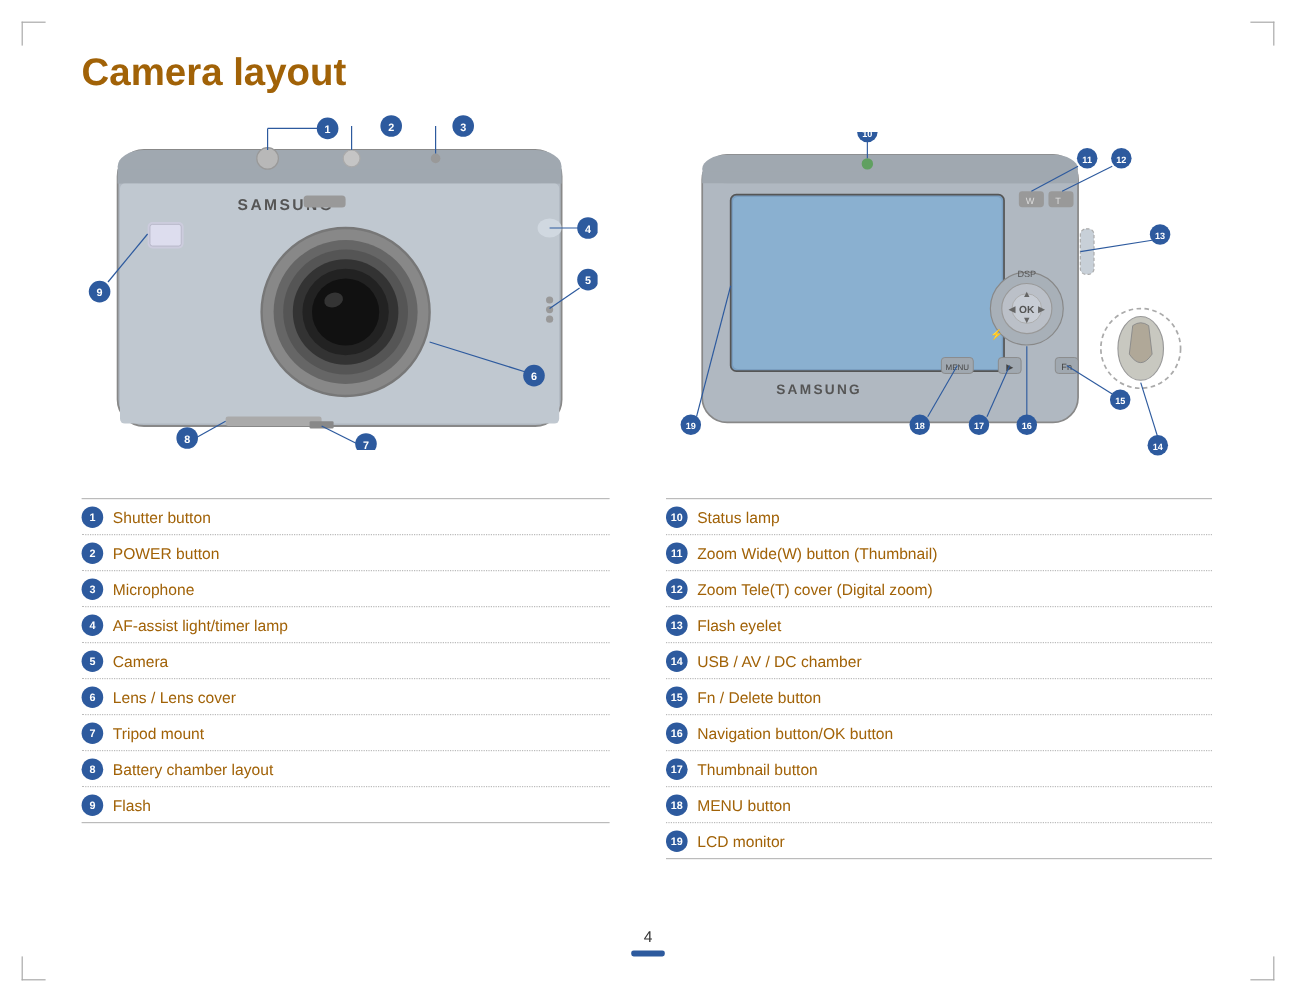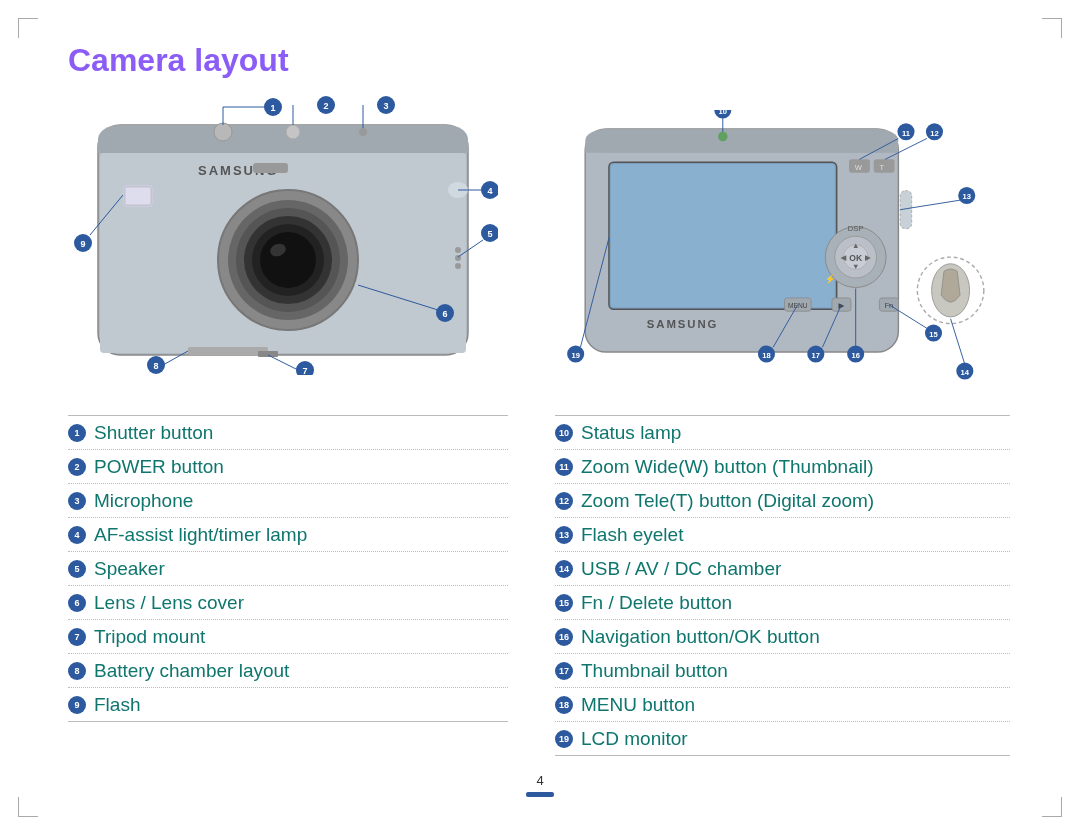--- a/index.html
+++ b/index.html
@@ -26,21 +26,21 @@
     .corner-tr { top: 18px; right: 18px; border-width: 1px 1px 0 0; }
     .corner-bl { bottom: 18px; left: 18px; border-width: 0 0 1px 1px; }
     .corner-br { bottom: 18px; right: 18px; border-width: 0 1px 1px 0; }
 
     .page-title {
       position: absolute;
       top: 42px;
       left: 68px;
       font-size: 32px;
       font-weight: bold;
-      color: #8b5cf6;
+      color: #a16207;
     }
 
     
     .camera-front {
       position: absolute;
       top: 95px;
       left: 68px;
       width: 430px;
       height: 280px;
     }
@@ -93,22 +93,22 @@
       height: 18px;
       min-width: 18px;
       border-radius: 50%;
       background: #2d5a9e;
       color: #fff;
       font-size: 9px;
       font-weight: bold;
     }
 
     .label-text {
-      font-size: 19px;
-      color: #0f766e;
+      font-size: 13px;
+      color: #a16207;
     }
 
     
     .labels-top-border {
       border-top: 1px solid #bbb;
     }
 
     
     .page-number {
       position: absolute;
@@ -327,21 +327,21 @@
       <div class="label-row labels-top-border" style="border-top: none;">
         <span class="lbadge">3</span>
         <span class="label-text">Microphone</span>
       </div>
       <div class="label-row labels-top-border" style="border-top: none;">
         <span class="lbadge">4</span>
         <span class="label-text">AF-assist light/timer lamp</span>
       </div>
       <div class="label-row labels-top-border" style="border-top: none;">
         <span class="lbadge">5</span>
-        <span class="label-text">Speaker</span>
+        <span class="label-text">Camera</span>
       </div>
       <div class="label-row labels-top-border" style="border-top: none;">
         <span class="lbadge">6</span>
         <span class="label-text">Lens / Lens cover</span>
       </div>
       <div class="label-row labels-top-border" style="border-top: none;">
         <span class="lbadge">7</span>
         <span class="label-text">Tripod mount</span>
       </div>
       <div class="label-row labels-top-border" style="border-top: none;">
@@ -360,21 +360,21 @@
       <div class="label-row" style="border-top: 1px solid rgb(187, 187, 187);">
         <span class="lbadge">10</span>
         <span class="label-text">Status lamp</span>
       </div>
       <div class="label-row">
         <span class="lbadge">11</span>
         <span class="label-text">Zoom Wide(W) button (Thumbnail)</span>
       </div>
       <div class="label-row">
         <span class="lbadge">12</span>
-        <span class="label-text">Zoom Tele(T) button (Digital zoom)</span>
+        <span class="label-text">Zoom Tele(T) cover (Digital zoom)</span>
       </div>
       <div class="label-row">
         <span class="lbadge">13</span>
         <span class="label-text">Flash eyelet</span>
       </div>
       <div class="label-row">
         <span class="lbadge">14</span>
         <span class="label-text">USB / AV / DC chamber</span>
       </div>
       <div class="label-row">

